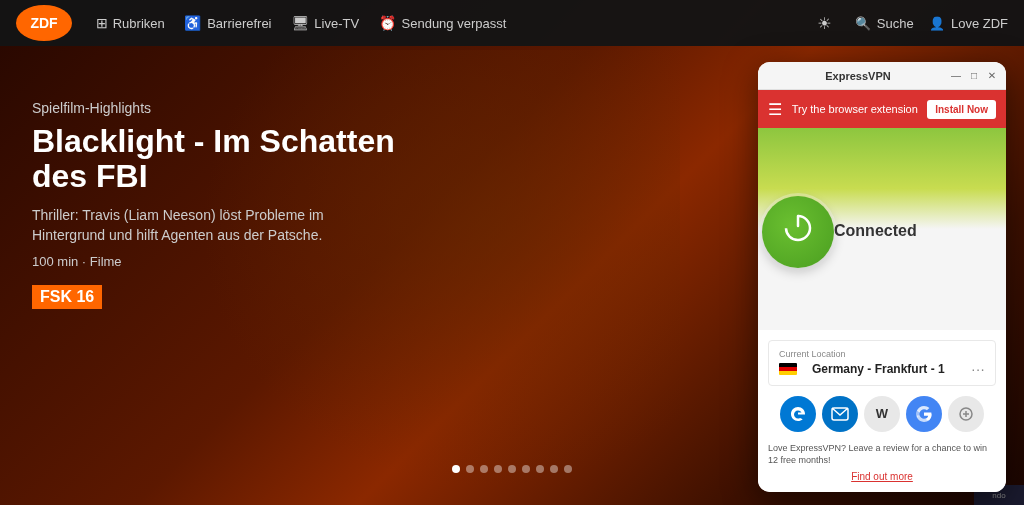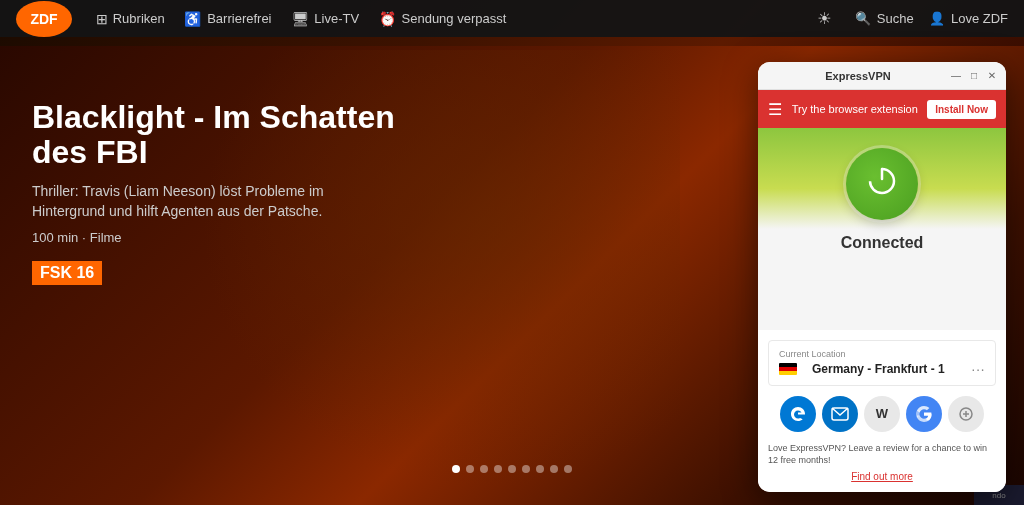--- a/index.html
+++ b/index.html
@@ -7,21 +7,21 @@
 
     
     .zdf-bg {
       position: absolute; top: 0; left: 0; width: 1024px; height: 505px;
       background: linear-gradient(135deg, #1a0a00 0%, #3d1200 30%, #5c1a00 50%, #2a0800 80%, #1a0500 100%);
       overflow: hidden;
     }
 
     
     .zdf-nav {
-      position: absolute; top: 0; left: 0; width: 100%; height: 37px;
+      position: absolute; top: 0; left: 0; width: 100%; height: 46px;
       background: rgba(20,20,20,0.95);
       display: flex; align-items: center; padding: 0 16px; gap: 0;
       z-index: 10;
     }
 
     .zdf-logo {
       width: 56px; height: 36px; margin-right: 24px;
       background: #f60; border-radius: 50%;
       display: flex; align-items: center; justify-content: center;
       font-weight: 900; color: white; font-size: 13px; flex-shrink: 0;
@@ -85,21 +85,21 @@
     .hamburger-icon { color: white; font-size: 16px; }
     .toolbar-text { color: white; font-size: 11px; flex: 1; text-align: center; }
     .install-btn {
       background: white; color: #da3230; border: none; border-radius: 3px;
       font-size: 10px; font-weight: bold; padding: 4px 8px; cursor: pointer;
     }
 
     .vpn-main {
       flex: 1;
       background: linear-gradient(180deg, #8dc63f 0%, #c8dc50 30%, #f5f5f5 50%);
-      display: flex; flex-direction: column; align-items: center; padding: 20px 4px 0;
+      display: flex; align-items: center; padding: 20px 4px 0;
     }
 
     .power-btn-container {
       width: 72px; height: 72px; border-radius: 50%;
       background: radial-gradient(circle at 40% 40%, #6abf30, #4a9e20);
       display: flex; align-items: center; justify-content: center;
       box-shadow: 0 4px 12px rgba(0,0,0,0.2), 0 0 0 3px rgba(255,255,255,0.3);
       margin-bottom: 14px;
     }
     .power-icon { color: white; font-size: 28px; }
@@ -193,20 +193,21 @@
         <span>Love ZDF</span>
       </div>
     </div>
   </nav>
 
   <div style="position:absolute;top:46px;left:0;right:0;bottom:0;background:linear-gradient(135deg,#2a0800 0%,#5c1800 40%,#8B2800 55%,#3d1000 80%,#1a0500 100%);"></div>
 
   <div style="position:absolute;top:50px;left:200px;width:480px;height:440px;background:radial-gradient(ellipse at 60% 40%, rgba(100,40,0,0.6) 0%, transparent 70%);"></div>
 
   <div class="hero-content">
+    <div class="hero-subtitle">Spielfilm-Highlights</div>
     <div class="hero-title">Blacklight - Im Schatten des FBI</div>
     <div class="hero-desc">Thriller: Travis (Liam Neeson) löst Probleme im Hintergrund und hilft Agenten aus der Patsche.</div>
     <div class="hero-meta">100 min · Filme</div>
     <div class="fsk-badge">FSK 16</div>
   </div>
 
   <div class="carousel-dots">
     <div class="dot active"></div>
     <div class="dot"></div>
     <div class="dot"></div>

